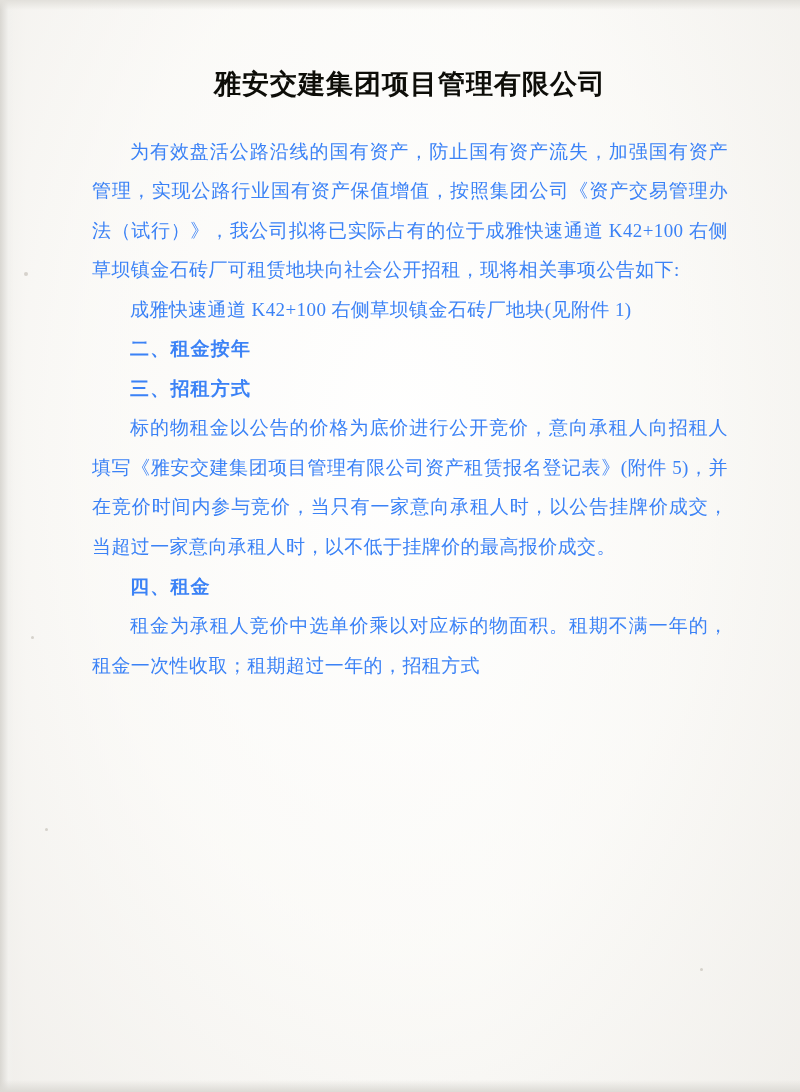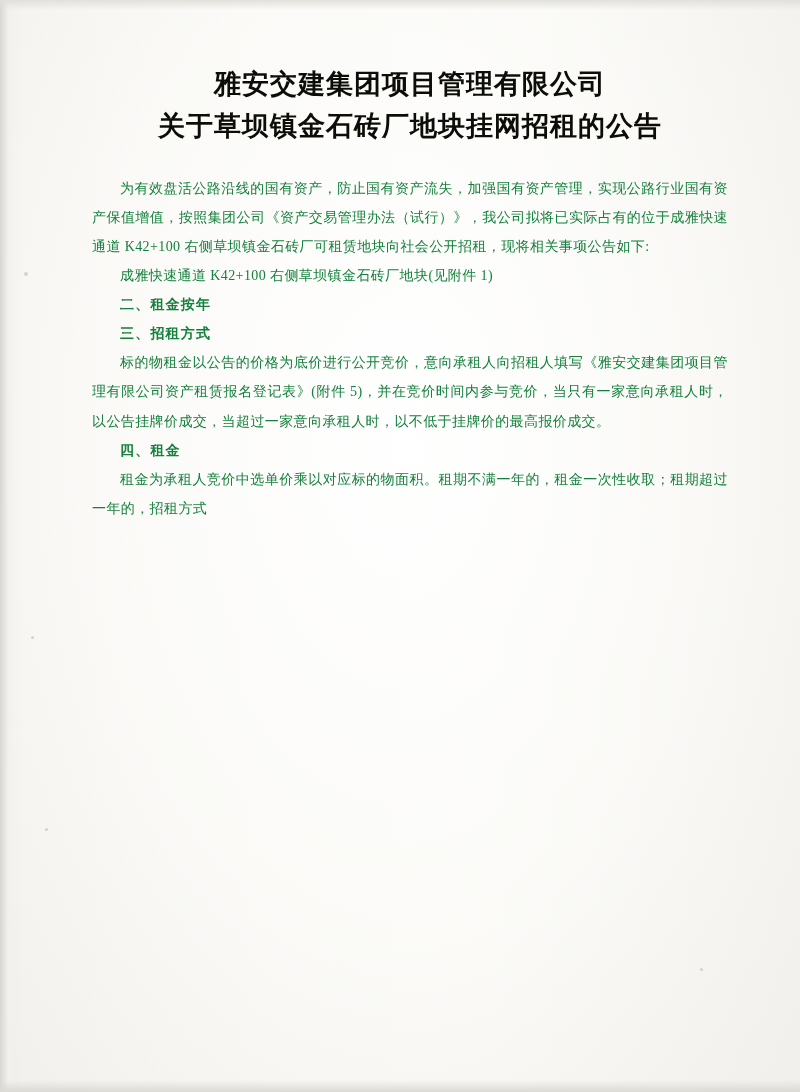--- a/index.html
+++ b/index.html
@@ -66,25 +66,25 @@
     line-height: 1.55;
     letter-spacing: 1px;
     margin: 8px 0 26px 0;
     color: #0d0d08;
   }
   .doc-title .line {
     display: block;
     white-space: nowrap;
   }
   .body-text {
-    font-size: 14px;
+    font-size: 19px;
     line-height: 2.08;
     text-align: justify;
     letter-spacing: 0.4px;
-    color: #15803d;
+    color: #3b82f6;
   }
   p.para {
     margin: 0;
     text-indent: 2em;
   }
   p.heading {
     margin: 0;
     text-indent: 2em;
     font-weight: bold;
     letter-spacing: 1.2px;
@@ -101,21 +101,20 @@
 
   <div class="speck" style="left:24px; top:272px; width:4px; height:4px;"></div>
   <div class="speck" style="left:31px; top:636px; width:3px; height:3px;"></div>
   <div class="speck" style="left:45px; top:828px; width:3px; height:3px;"></div>
   <div class="speck" style="left:700px; top:968px; width:3px; height:3px;"></div>
 
   <div class="content">
 
     <div class="doc-title">
       <span class="line">雅安交建集团项目管理有限公司</span>
-      <span class="line">关于草坝镇金石砖厂地块挂网招租的公告</span>
     </div>
 
     <div class="body-text">
       <p class="para">为有效盘活公路沿线的国有资产，防止国有资产流失，加强国有资产管理，实现公路行业国有资产保值增值，按照集团公司《资产交易管理办法（试行）》，我公司拟将已实际占有的位于成雅快速通道 K42+100 右侧草坝镇金石砖厂可租赁地块向社会公开招租，现将相关事项公告如下:</p>
       <p class="para">成雅快速通道 K42+100 右侧草坝镇金石砖厂地块(见附件 1)</p>
       <p class="heading">二、租金按年</p>
       <p class="heading">三、招租方式</p>
       <p class="para">标的物租金以公告的价格为底价进行公开竞价，意向承租人向招租人填写《雅安交建集团项目管理有限公司资产租赁报名登记表》(附件 5)，并在竞价时间内参与竞价，当只有一家意向承租人时，以公告挂牌价成交，当超过一家意向承租人时，以不低于挂牌价的最高报价成交。</p>
       <p class="heading">四、租金</p>
       <p class="para">租金为承租人竞价中选单价乘以对应标的物面积。租期不满一年的，租金一次性收取；租期超过一年的，招租方式</p>

